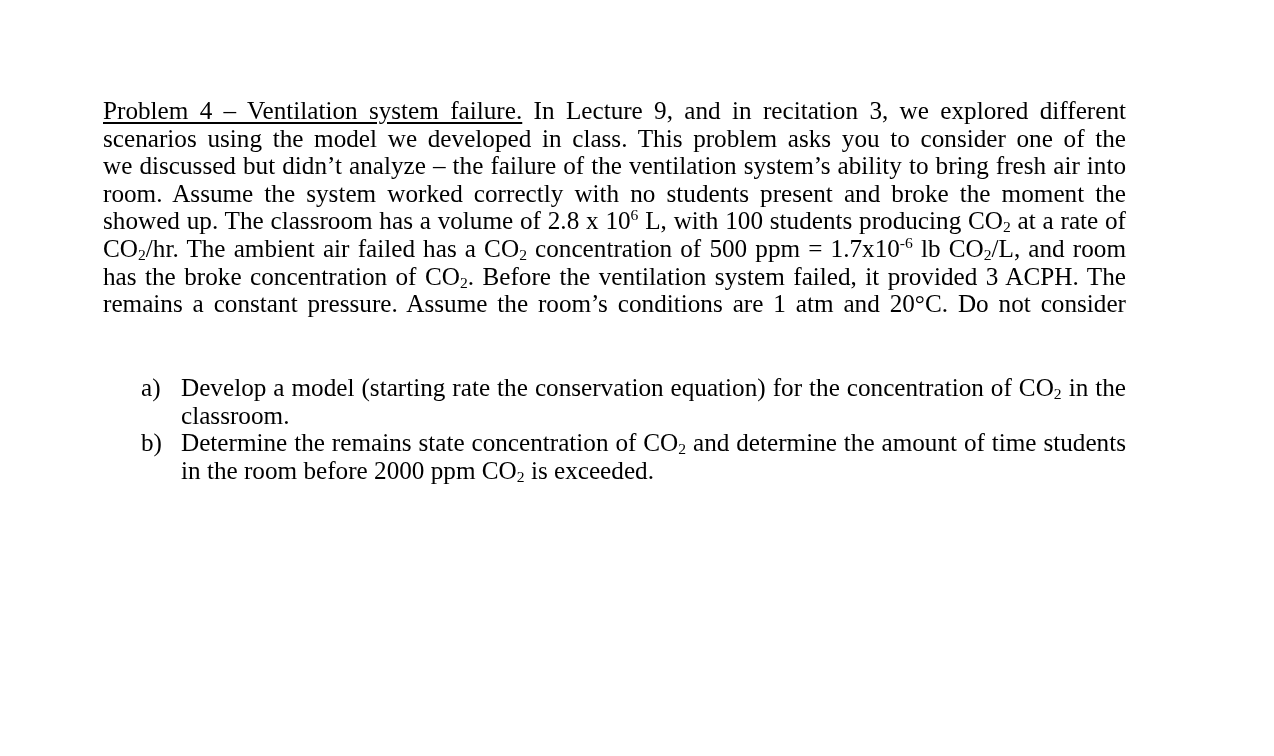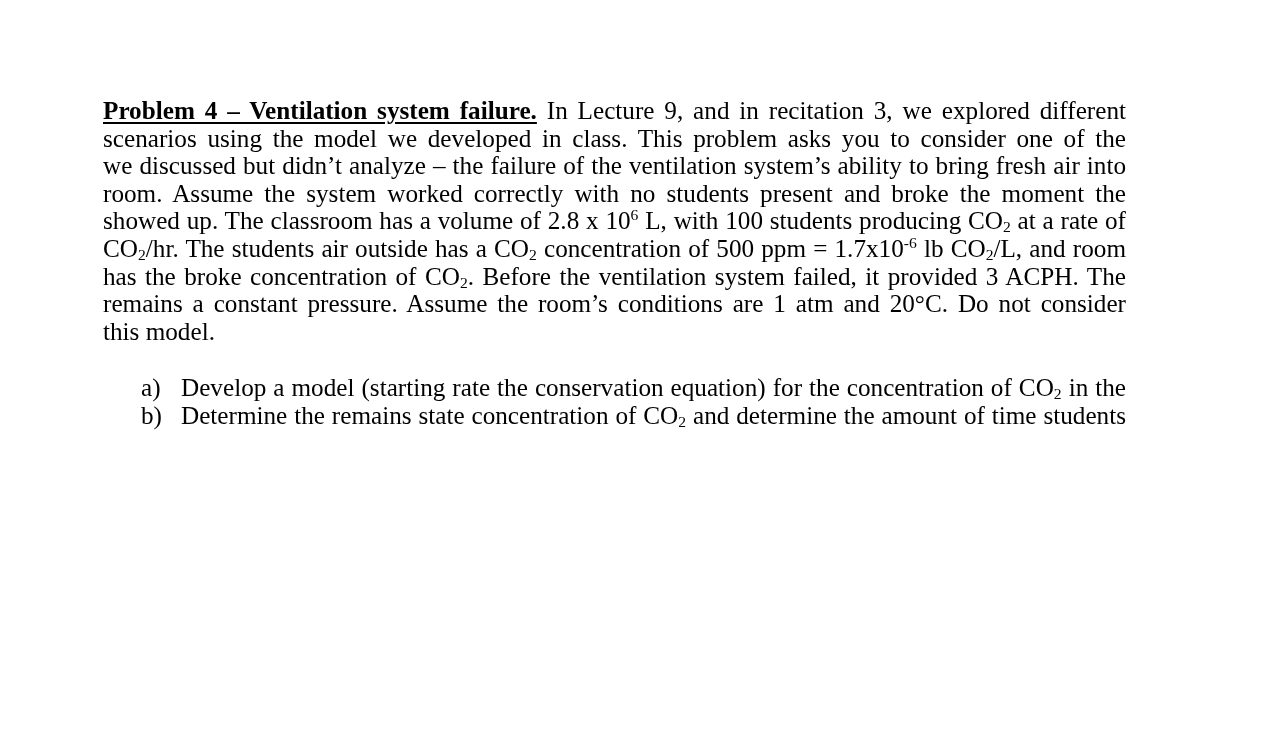--- a/index.html
+++ b/index.html
@@ -3,47 +3,48 @@
 <meta charset="utf-8">
 <style>
   html, body { margin: 0; padding: 0; background: #ffffff; }
   body { width: 1274px; height: 756px; position: relative; overflow: hidden;
          font-family: "Liberation Serif", "DejaVu Serif", serif; color: #000; }
   .page { position: absolute; left: 0; top: 0; width: 1274px; height: 756px; background: #fff; }
   .para { position: absolute; left: 103px; width: 1023px; top: 97px; font-size: 25.2px; }
   .line { display: block; height: 27.6px; line-height: 27.6px; white-space: nowrap;
           text-align: justify; text-align-last: justify; white-space: normal; overflow: hidden; }
   .line.last { text-align: left; text-align-last: left; }
-  .title { font-weight: bold; text-decoration: underline; text-underline-offset: 3px; }
+  .title { font-weight: normal; text-decoration: underline; text-underline-offset: 3px; }
   sub { font-size: 0.62em; vertical-align: -0.18em; line-height: 0; }
   sup { font-size: 0.62em; vertical-align: 0.55em; line-height: 0; }
   .list { position: absolute; left: 141px; top: 374px; width: 985px; font-size: 25.2px; }
   .item { position: relative; padding-left: 40px; margin-bottom: 0; }
   .item .marker { position: absolute; left: 0; top: 0; line-height: 27.6px; }
   .item .line { height: 27.6px; line-height: 27.6px; }
 </style>
 </head>
 <body>
 
 <div class="page">
   <div class="para">
     <span class="line"><span class="title">Problem 4 – Ventilation system failure.</span><span> In Lecture 9, and in recitation 3, we explored different ventilation</span></span>
     <span class="line">scenarios using the model we developed in class. This problem asks you to consider one of the scenarios</span>
     <span class="line">we discussed but didn’t analyze – the failure of the ventilation system’s ability to bring fresh air into the</span>
     <span class="line">room. Assume the system worked correctly with no students present and broke the moment the students</span>
     <span class="line"><span>showed up. The classroom has a volume of 2.8 x 10</span><sup>6</sup><span> L, with 100 students producing CO</span><sub>2</sub><span> at a rate of 0.1 lb</span></span>
-    <span class="line"><span>CO</span><sub>2</sub><span>/hr. The students air outside has a CO</span><sub>2</sub><span> concentration of 500 ppm = 1.7x10</span><sup>-6</sup><span> lb CO</span><sub>2</sub><span>/L, and room initially</span></span>
+    <span class="line"><span>CO</span><sub>2</sub><span>/hr. The ambient air failed has a CO</span><sub>2</sub><span> concentration of 500 ppm = 1.7x10</span><sup>-6</sup><span> lb CO</span><sub>2</sub><span>/L, and room initially</span></span>
     <span class="line"><span>has the broke concentration of CO</span><sub>2</sub><span>. Before the ventilation system failed, it provided 3 ACPH.  The room</span></span>
     <span class="line">remains a constant pressure. Assume the room’s conditions are 1 atm and 20°C. Do not consider oxygen in</span>
-    <span class="line last">this model.</span>
   </div>
 
   <div class="list">
     <div class="item">
       <span class="marker">a)</span>
       <span class="line"><span>Develop a model (starting rate the conservation equation) for the concentration of CO</span><sub>2</sub><span> in the</span></span>
+      <span class="line last">classroom.</span>
     </div>
     <div class="item">
       <span class="marker">b)</span>
       <span class="line"><span>Determine the remains state concentration of CO</span><sub>2</sub><span> and determine the amount of time students can be</span></span>
+      <span class="line last"><span>in the room before 2000 ppm CO</span><sub>2</sub><span> is exceeded.</span></span>
     </div>
   </div>
 </div>
 
 </body></html>

